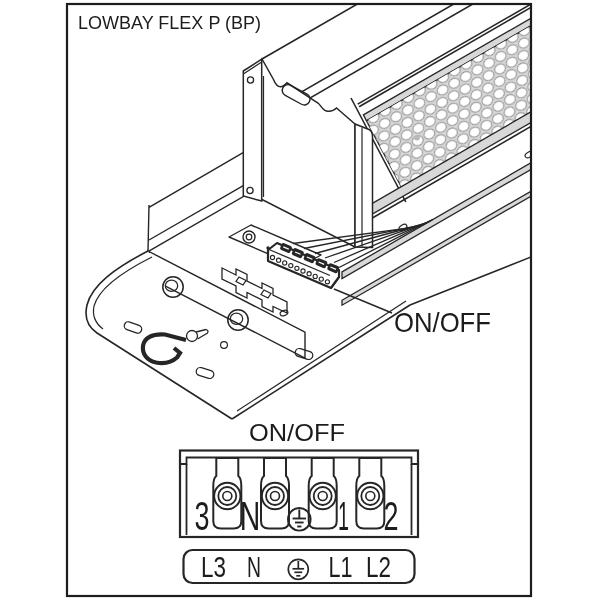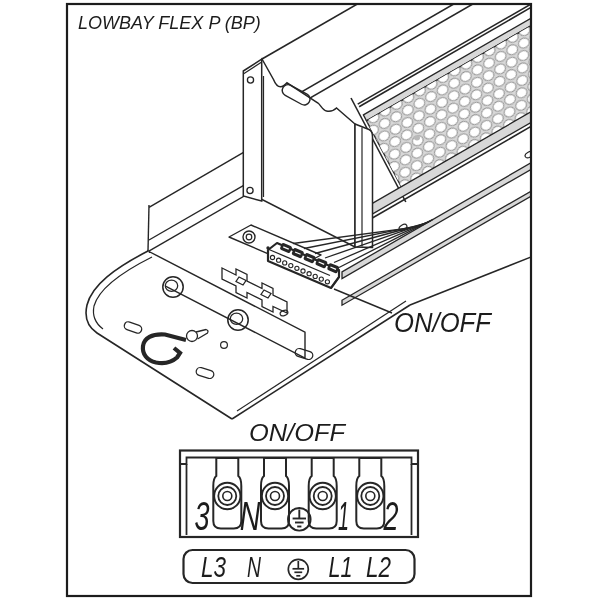--- a/index.html
+++ b/index.html
@@ -1,16 +1,16 @@
 <!DOCTYPE html>
 <html><head>
 <meta charset="utf-8">
 <style>
   html,body{margin:0;padding:0;background:#fff;}
-  #stage{width:528px;height:600px;position:relative;font-family:"Liberation Sans",sans-serif;font-style:italic;}
+  #stage{width:528px;height:600px;position:relative;font-family:"Liberation Sans",sans-serif;}
   svg text{font-family:"Liberation Sans",sans-serif;fill:#1c1c1c;}
 </style>
 </head>
 <body>
 
 <div id="stage">
 <svg width="600" height="600" viewBox="0 0 600 600">
   <defs>
     <clipPath id="frameclip">
           <rect x="67" y="4" width="464" height="592"></rect>

